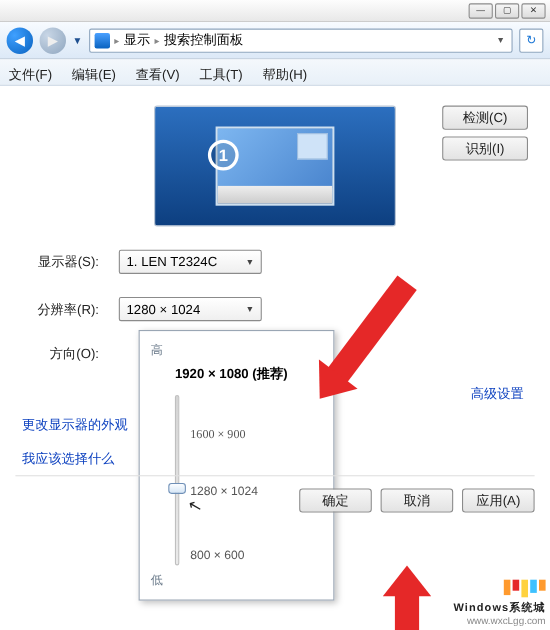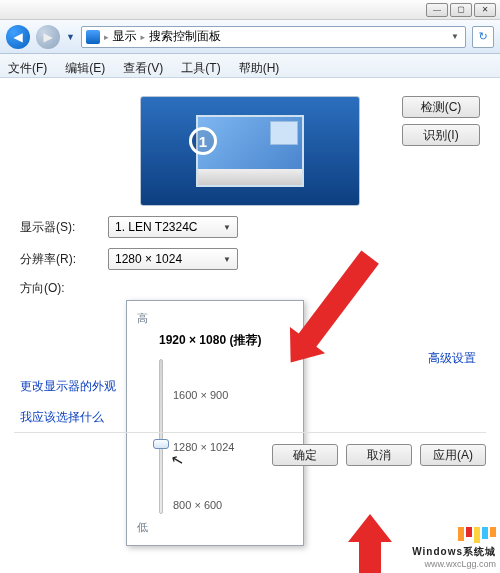--- a/index.html
+++ b/index.html
@@ -35,33 +35,33 @@
     .monitor-box { display:flex; justify-content:center; position:relative; }
     .monitor-area { width:220px; height:110px; border:1px solid #b9c6d6; background:linear-gradient(#2c6fbf,#0d3f80); border-radius:3px; position:relative; display:flex; align-items:center; justify-content:center; }
     .monitor-screen { width:108px; height:72px; border:2px solid #cfe0ef; background:linear-gradient(135deg,#6fa8e6 0%, #3a73c0 100%); position:relative; }
     .monitor-screen .desk-top { width:100%; height:54px; background:linear-gradient(135deg,#7db6f0,#4a85ce); position:absolute; top:0; }
     .monitor-screen .desk-task { position:absolute; bottom:0; width:100%; height:16px; background:linear-gradient(#eee,#ccc); }
     .monitor-screen .win-ghost { position:absolute; top:4px; right:4px; width:28px; height:24px; background:#cfe3f8; border:1px solid #9cbce0; }
     .mon-num { position:absolute; left:48px; top:30px; width:28px; height:28px; border-radius:50%; border:3px solid #fff; color:#fff; font-size:15px; font-weight:bold; display:flex; align-items:center; justify-content:center; background:rgba(0,0,0,.1); }
     .side-btns { position:absolute; right:0; top:0; display:flex; flex-direction:column; gap:6px; }
     .std-btn { min-width:78px; height:22px; border:1px solid #8b8b8b; background:linear-gradient(#f7f7f7,#e3e3e3); border-radius:3px; font-size:12px; color:#222; padding:0 10px; }
 
-    .form-row { display:flex; align-items:center; margin-top:10px; gap:18px; font-size:12px; }
+    .form-row { display:flex; align-items:center; margin-top:21px; gap:18px; font-size:12px;text-align:right; }
     .form-row label { width:70px; color:#222; }
     .combo { min-width:130px; height:22px; border:1px solid #8b8b8b; background:linear-gradient(#fff,#efefef); display:flex; align-items:center; justify-content:space-between; padding:0 6px; border-radius:2px; font-size:12px; }
     .combo .arr { font-size:8px; color:#444; }
 
     
     .res-dropdown { position:absolute; left:126px; top:300px; width:178px; background:#fff; border:1px solid #9aa6b4; box-shadow:2px 2px 6px rgba(0,0,0,.25); padding:10px 12px 10px 10px; }
     .res-hi-lo { font-size:11px; color:#6a7a8a; }
     .res-rec { font-weight:bold; font-size:12px; margin:6px 0 10px 22px; }
     .res-slider-area { position:relative; height:155px; margin-left:22px; }
     .res-track { position:absolute; left:0; top:0; width:4px; height:155px; background:linear-gradient(#d4d4d4,#eaeaea); border:1px solid #bfbfbf; border-radius:2px; }
     .res-tick { position:absolute; left:14px; font-size:11px; color:#555; white-space:nowrap; }
-    .res-t1 { top:30px; } .res-t2 { top:82px; } .res-t3 { top:140px; }
+    .res-t1 { top:30px;font-family:Liberation Serif, serif; } .res-t2 { top:82px; } .res-t3 { top:140px; }
     .res-thumb { position:absolute; left:-6px; width:16px; height:10px; background:linear-gradient(#fbfdff,#d6e6f6); border:1px solid #6e8fb7; border-radius:3px; top:80px; }
     .cursor-arrow { position:absolute; left:12px; top:92px; font-size:15px; color:#222; transform:rotate(-15deg); }
 
     .links-area { position:absolute; left:20px; top:378px; font-size:12px; }
     .link { color:#0a3fbf; margin-bottom:14px; cursor:pointer; }
     .adv-link { position:absolute; right:24px; top:350px; color:#0a3fbf; font-size:12px; }
 
     
     .bottom-btns { position:absolute; right:14px; top:444px; display:flex; gap:8px; }
     .bottom-btns .std-btn { min-width:66px; }

